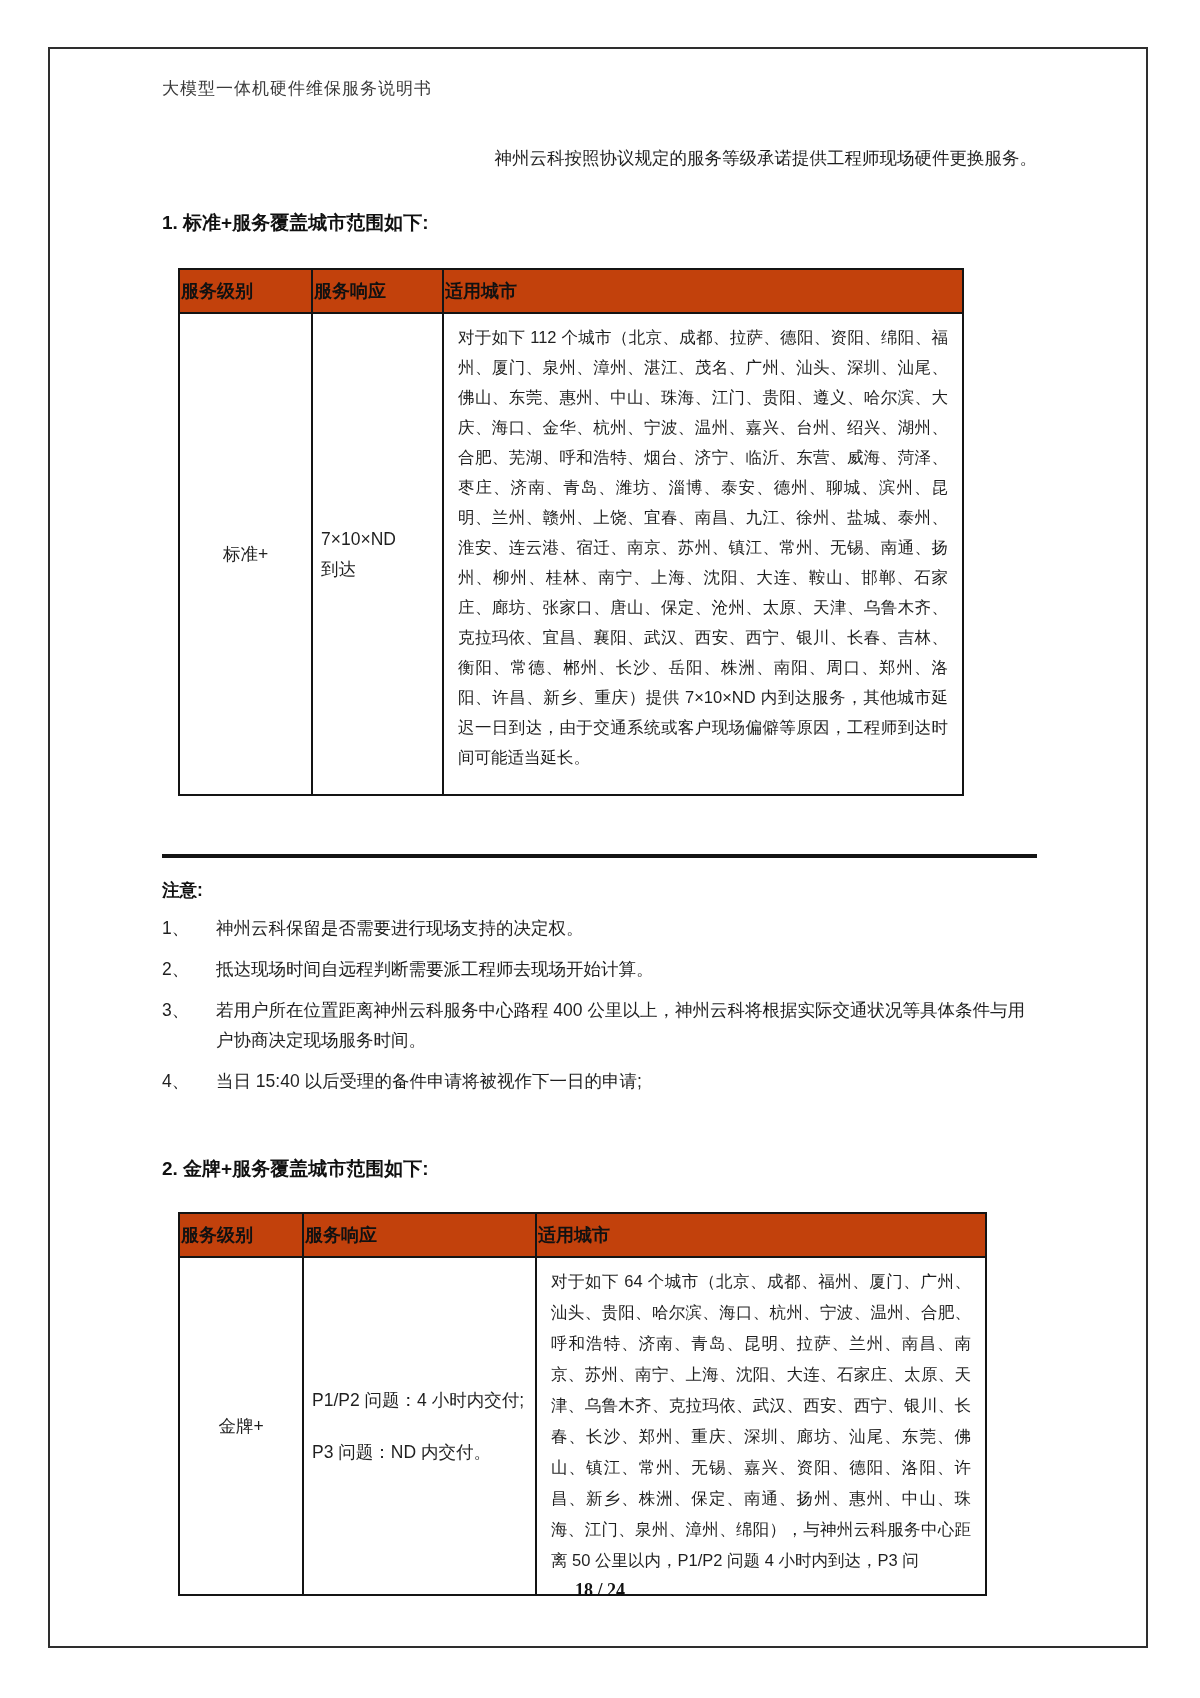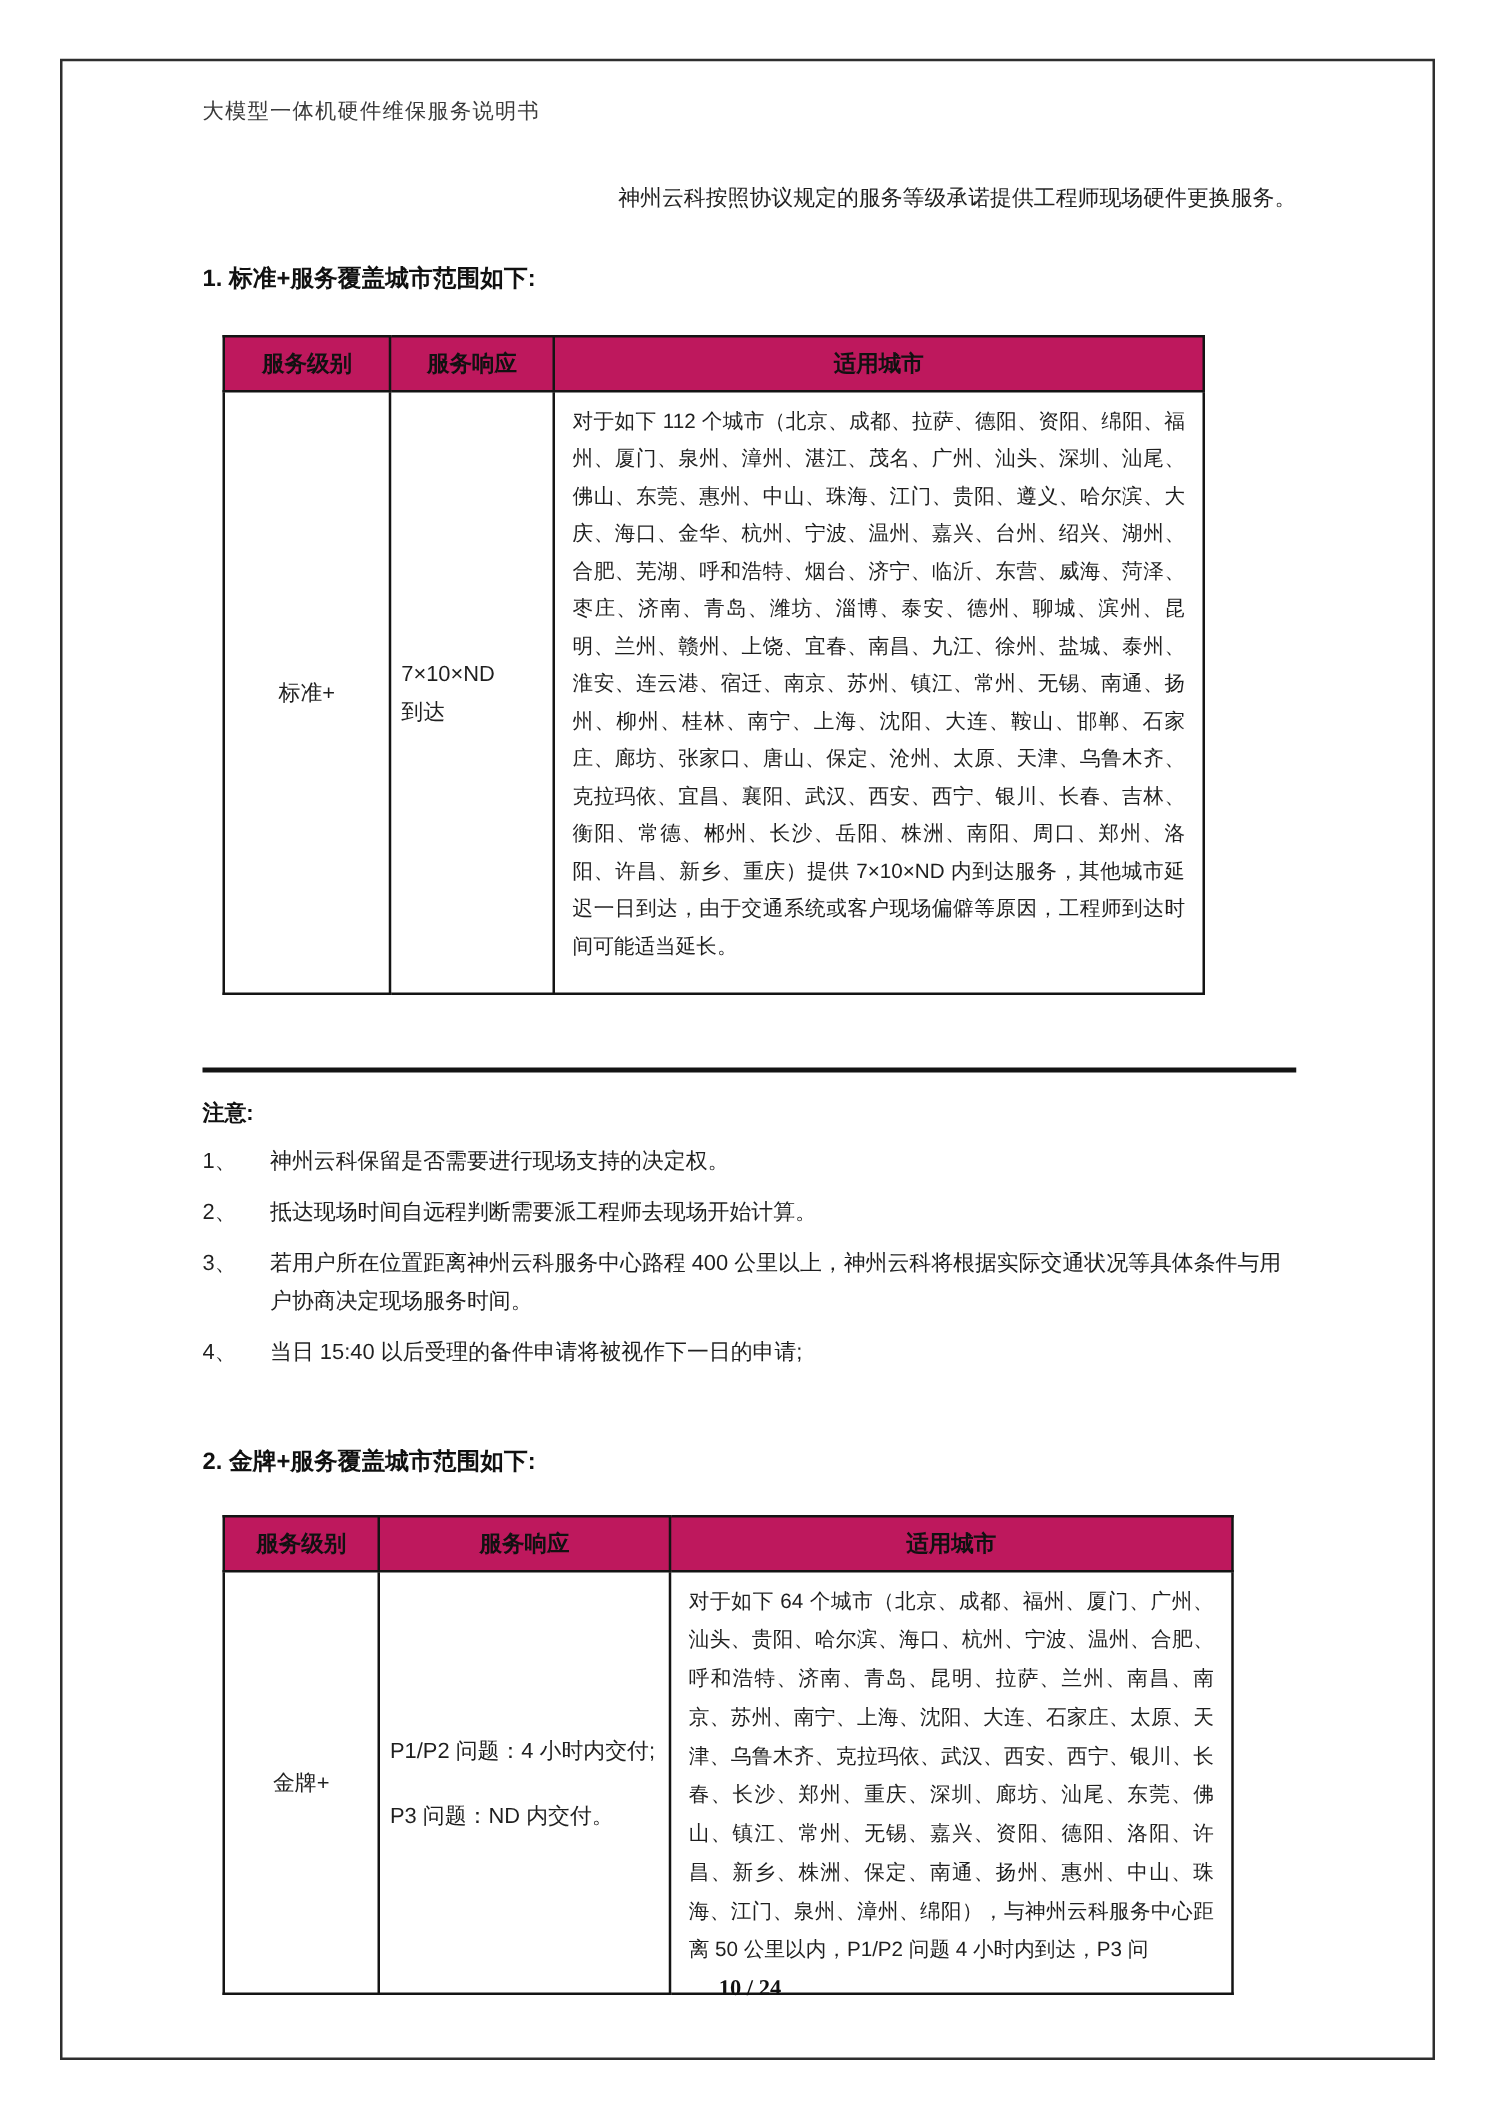--- a/index.html
+++ b/index.html
@@ -51,25 +51,25 @@
     border-collapse: collapse;
     table-layout: fixed;
   }
   table.t1 { width: 784px; }
   table.t2 { width: 807px; }
   table.svc th, table.svc td {
     border: 2px solid #141414;
     box-sizing: border-box;
   }
   table.svc th {
-    background: #be185d;
+    background: #c2410c;
     font-size: 18px;
     font-weight: bold;
     height: 44px;
-    text-align: center;
+    text-align: left;
     color: #111;
   }
   td.level-cell {
     text-align: center;
     vertical-align: middle;
     font-size: 17.5px;
   }
   td.resp-cell {
     text-align: left;
     vertical-align: middle;
@@ -205,13 +205,13 @@
         </td>
         <td class="cities-cell">
           <div class="cities-clip t2-cities-clip">对于如下 64 个城市（北京、成都、福州、厦门、广州、汕头、贵阳、哈尔滨、海口、杭州、宁波、温州、合肥、呼和浩特、济南、青岛、昆明、拉萨、兰州、南昌、南京、苏州、南宁、上海、沈阳、大连、石家庄、太原、天津、乌鲁木齐、克拉玛依、武汉、西安、西宁、银川、长春、长沙、郑州、重庆、深圳、廊坊、汕尾、东莞、佛山、镇江、常州、无锡、嘉兴、资阳、德阳、洛阳、许昌、新乡、株洲、保定、南通、扬州、惠州、中山、珠海、江门、泉州、漳州、绵阳），与神州云科服务中心距离 50 公里以内，P1/P2 问题 4 小时内到达，P3 问</div>
         </td>
       </tr>
     </tbody>
   </table>
 
 </div>
 
-<div class="doc-footer">10 / 24</div>
+<div class="doc-footer">18 / 24</div>
 
 </body></html>

